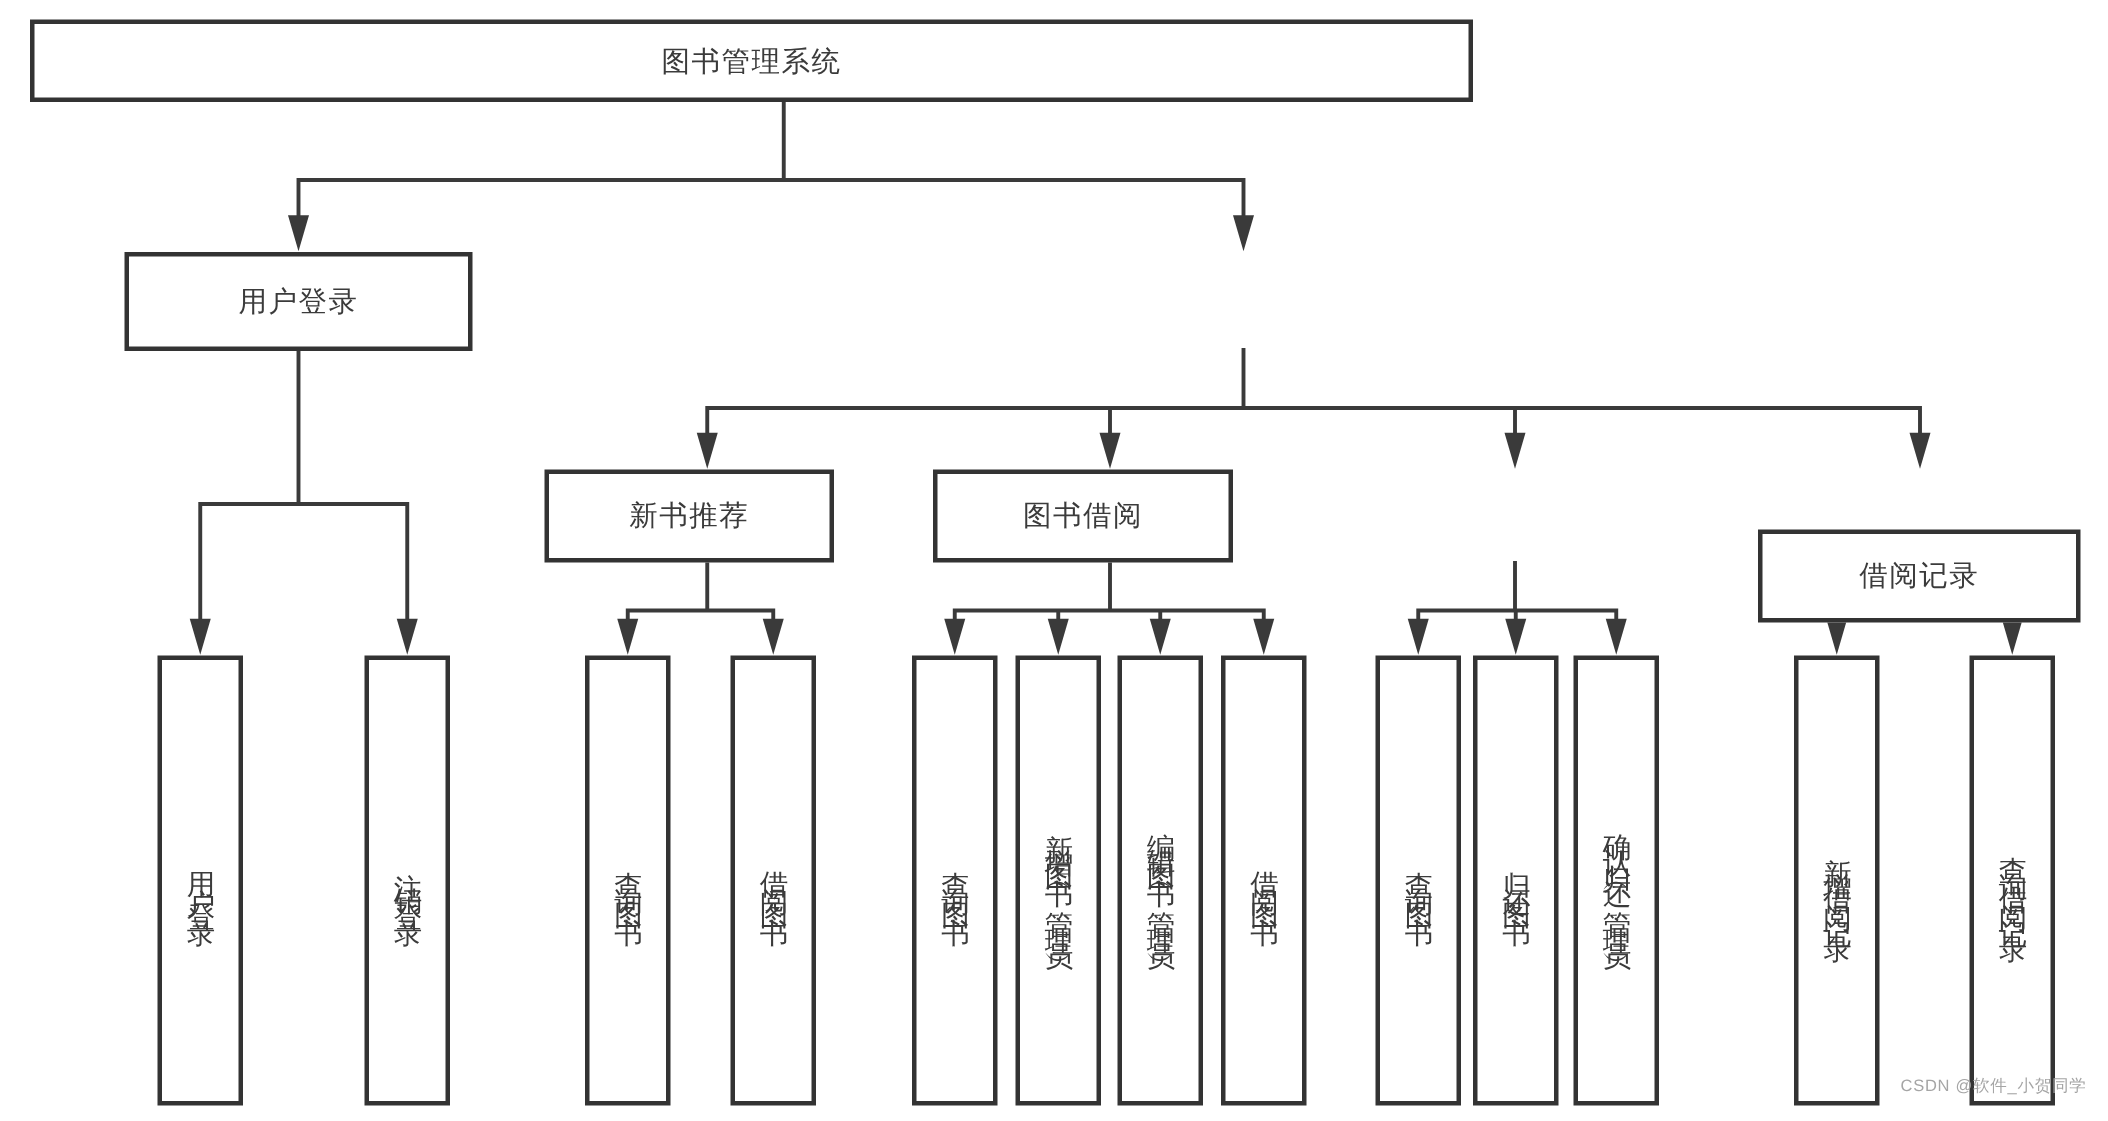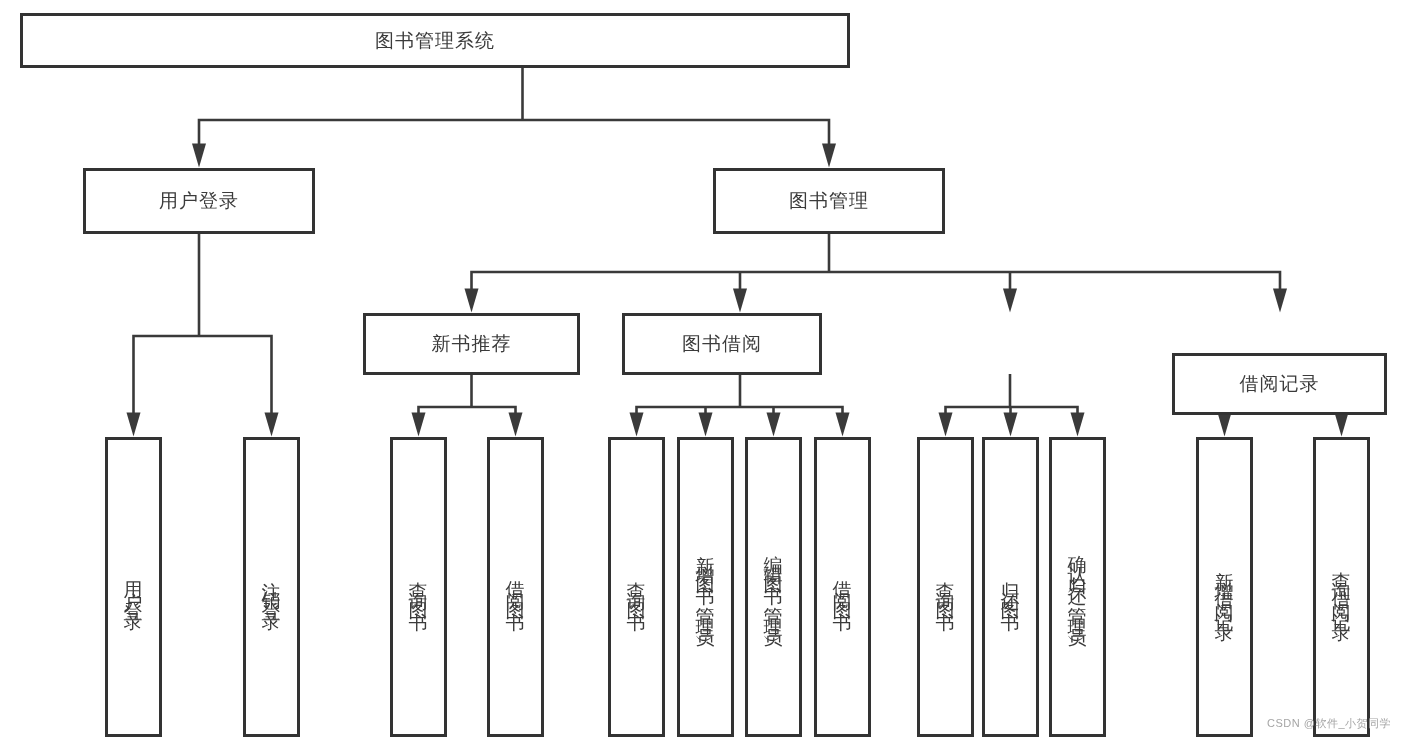--- a/index.html
+++ b/index.html
@@ -39,29 +39,29 @@
   }
   .node .vlabel {
     writing-mode: vertical-rl;
     text-orientation: mixed;
     font-size: 19px;
     color: #3b3b3b;
     letter-spacing: 0.55em;
     line-height: 1;
   }
   
-  .lvl1 { left: 20px;  top: 13px;  width: 830px; height: 55px; }
+  .lvl1 { left: 20px;  top: 13px;  width: 962px; height: 55px; }
   .lvl2 { top: 168px; width: 232px; height: 66px; }
   .lvl3 { top: 313px; height: 62px; }
   .lvl4 { top: 437px; width: 57px; height: 300px; }
 
   #n-user-login   { left: 83px; }
   #n-book-mgmt    { left: 713px; }
 
-  #n-new-book     { left: 363px; width: 217px; }
+  #n-new-book     { left: 363px; width: 193px; }
   #n-book-borrow  { left: 596px; width: 200px; margin-left: 26px; }
   #n-cur-borrow   { left: 902px; width: 215px; }
   #n-borrow-rec   { left: 1172px; width: 215px; margin-top: 40px; }
 
   #n-g1c1 { left: 105px; }
   #n-g1c2 { left: 243px; }
   #n-g2c1 { left: 390px; }
   #n-g2c2 { left: 487px; }
   #n-g3c1 { left: 608px; }
   #n-g3c2 { left: 677px; }
@@ -144,23 +144,20 @@
     </g>
   </svg>
 
   <div class="node lvl1">
     <span class="hlabel">图书管理系统</span>
   </div>
 
   <div class="node lvl2" id="n-user-login">
     <span class="hlabel">用户登录</span>
   </div>
-  <div class="node lvl2" id="n-book-mgmt">
-    <span class="hlabel">图书管理</span>
-  </div>
 
   <div class="node lvl3" id="n-new-book">
     <span class="hlabel">新书推荐</span>
   </div>
   <div class="node lvl3" id="n-book-borrow">
     <span class="hlabel">图书借阅</span>
   </div>
   <div class="node lvl3" id="n-borrow-rec">
     <span class="hlabel">借阅记录</span>
   </div>

